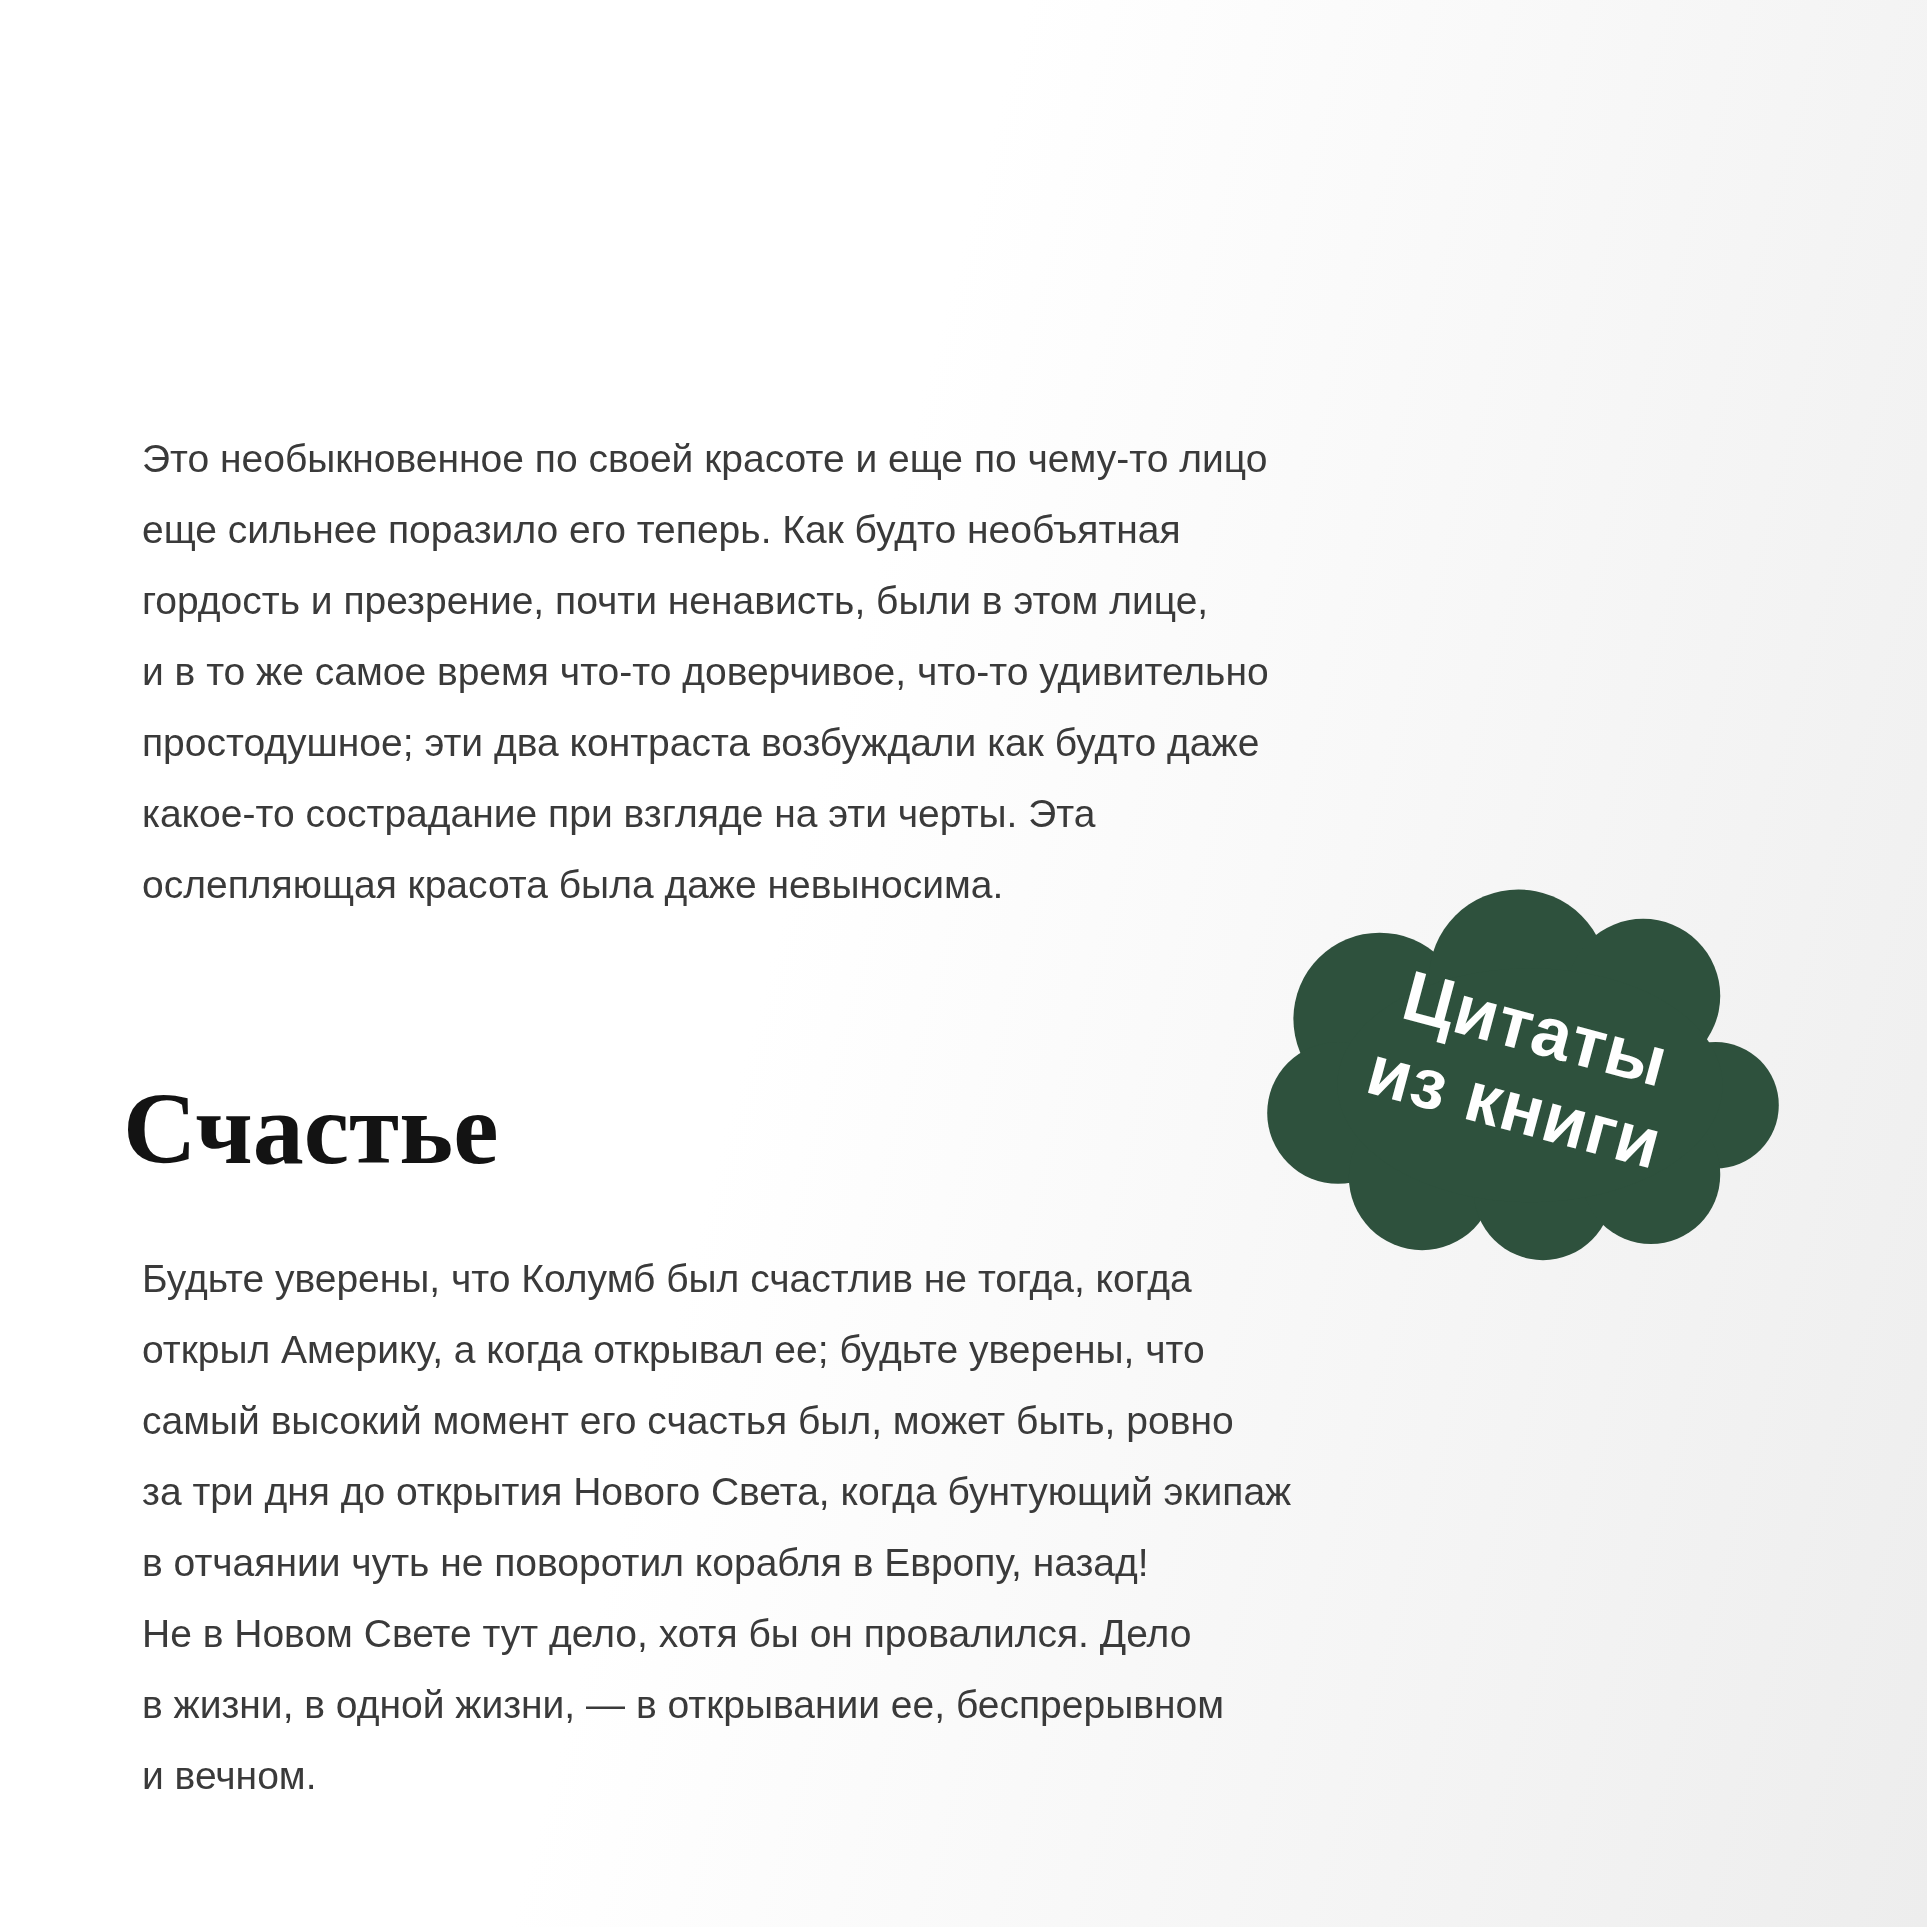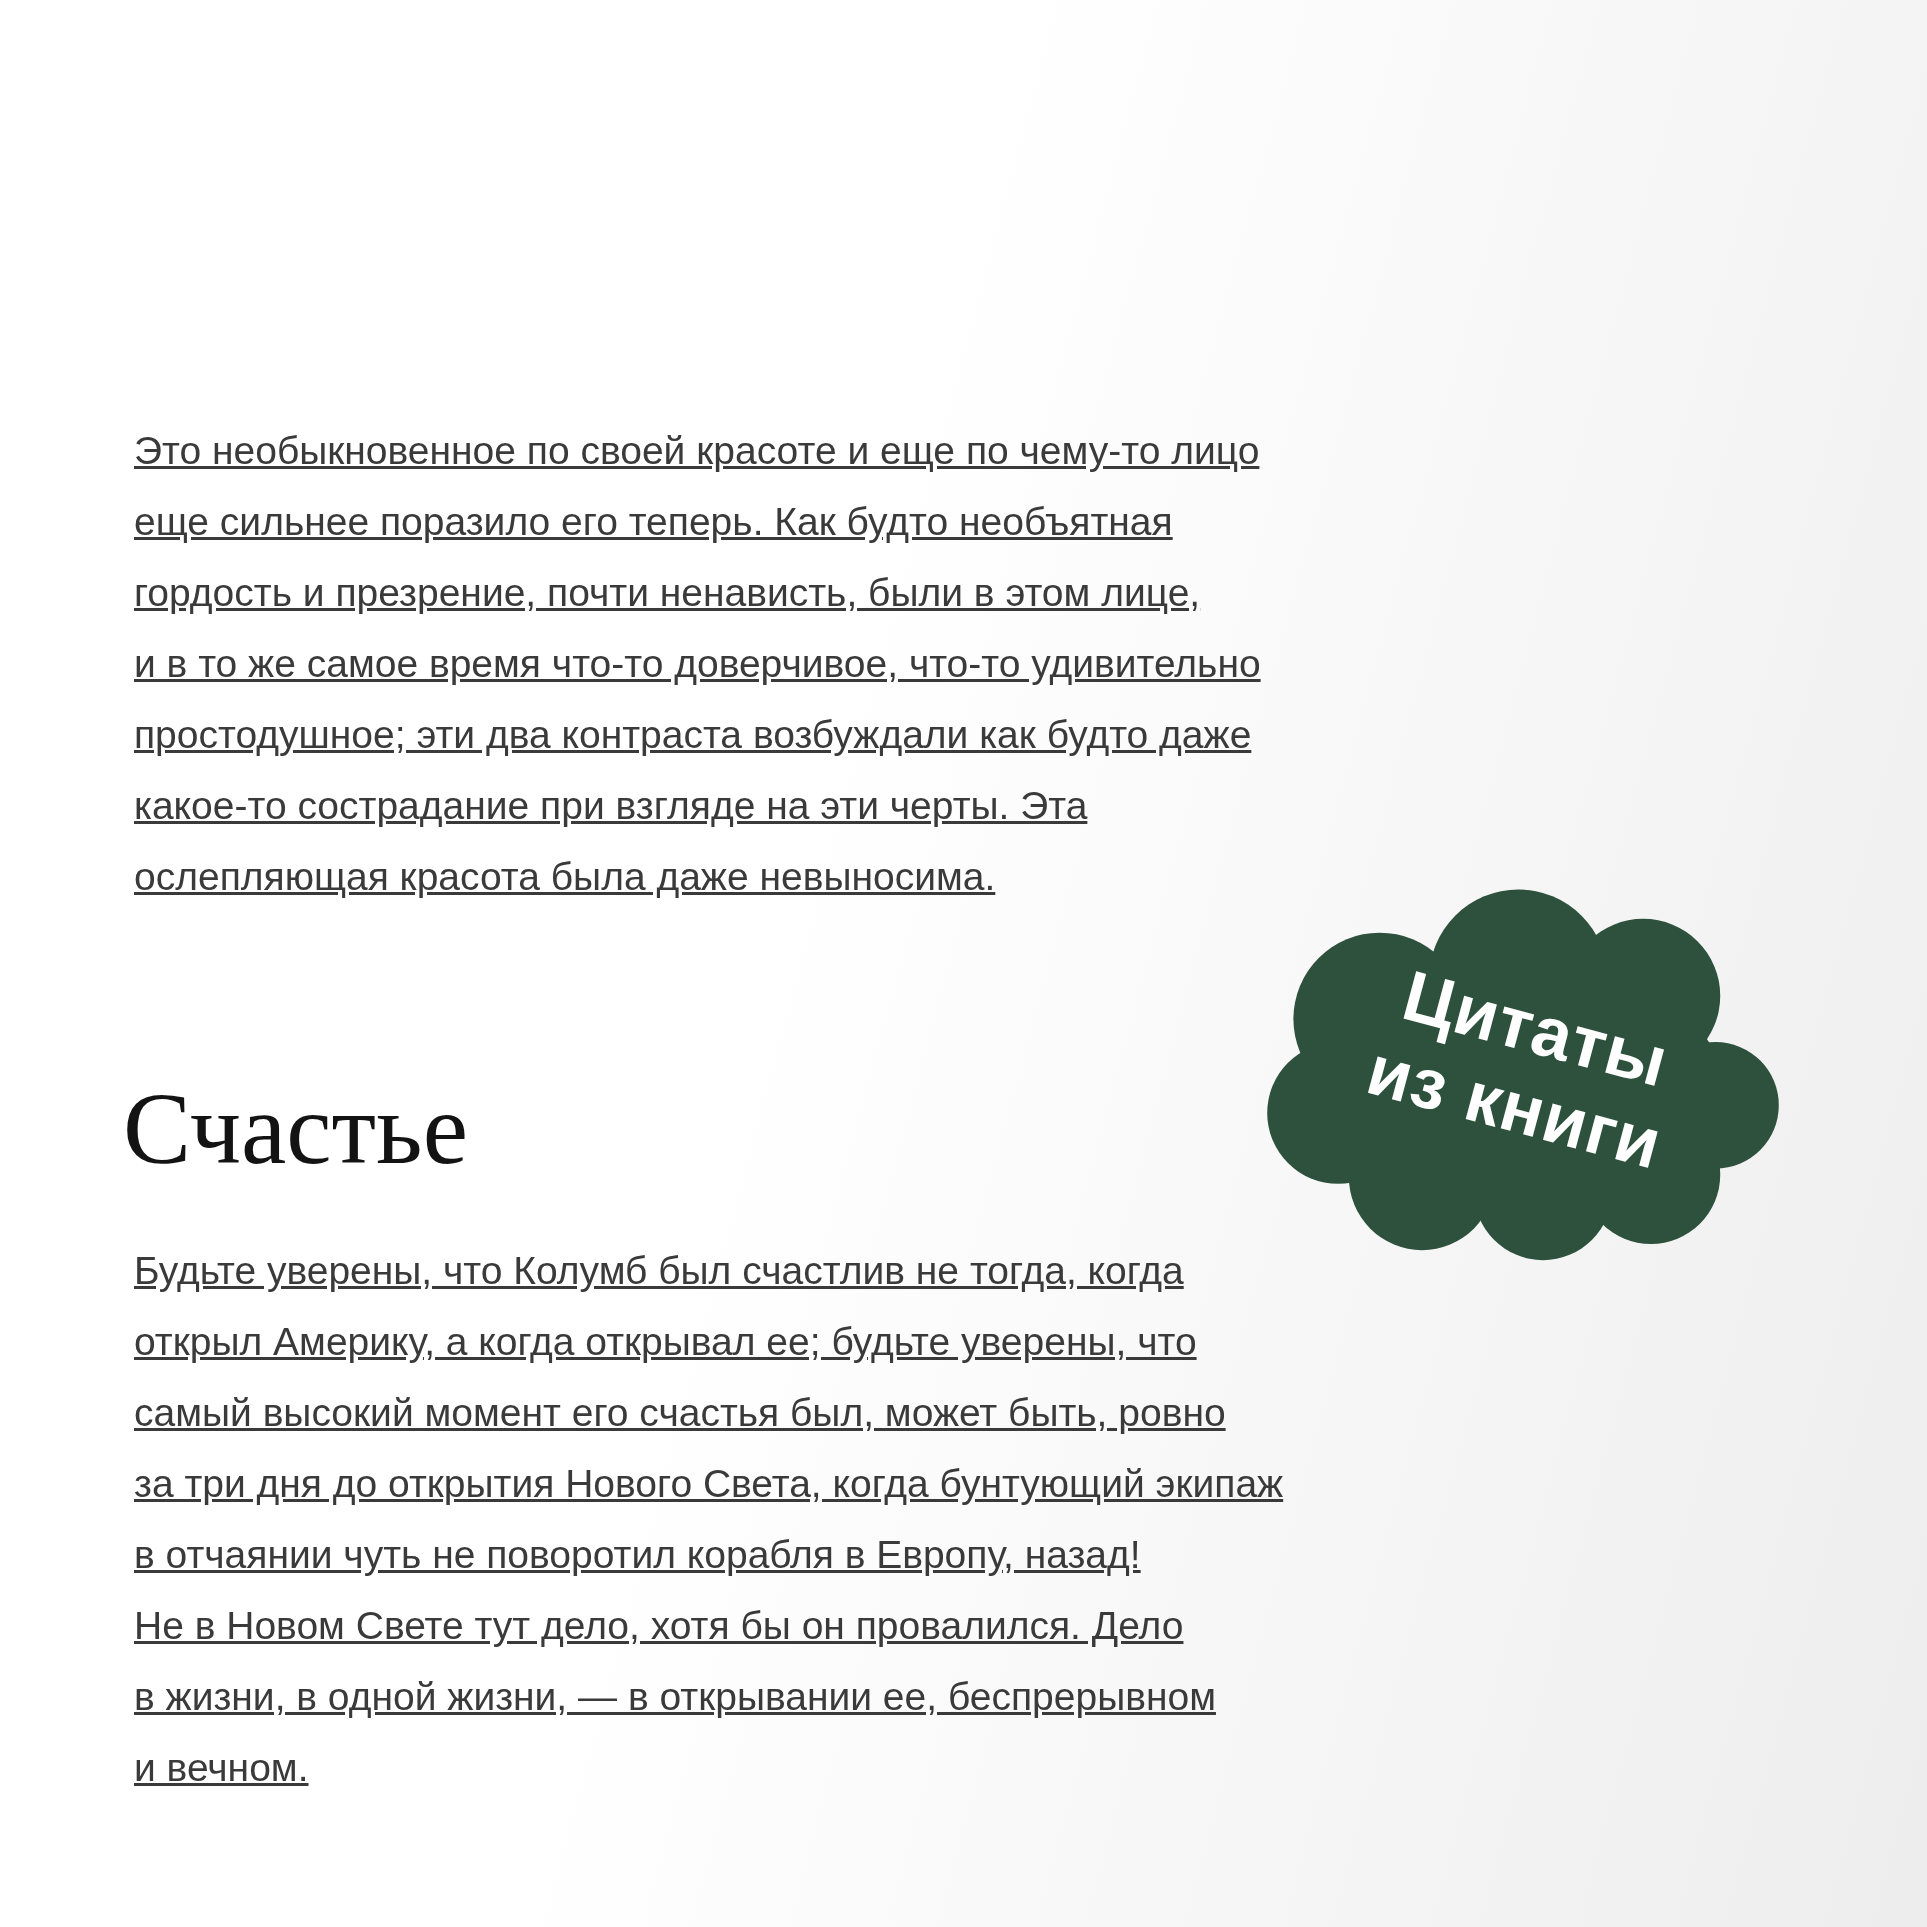--- a/index.html
+++ b/index.html
@@ -19,32 +19,31 @@
     font-weight:bold;
     font-size:99px;line-height:1.17;
     color:#151515;
     background:linear-gradient(90deg,#d8dbab 0%,#e0e2ba 55%,#e3e4c2 100%);
     padding:1.5px 23px 6.2px 14px;
     white-space:nowrap;
   }
   .h2{
     position:absolute;left:123px;top:1073px;margin:0;
     font-family:"Liberation Serif","DejaVu Serif",serif;
-    font-weight:normal;
+    font-weight:bold;
     font-size:102px;line-height:1.1;
     color:#131313;
     white-space:nowrap;
   }
   .quote{
-    position:absolute;left:126px;margin:8px;
+    position:absolute;left:126px;margin:16px;
     width:1171px;
     font-size:39px;line-height:71px;
     color:#3a3a3a;
     white-space:pre-line;
-    text-decoration:underline;
   }
   #quote1{top:407px;}
   #quote2{top:1227px;}
   .badge{
     position:absolute;left:1264px;top:888px;
     width:518px;height:376px;
   }
   .badge svg{position:absolute;left:0;top:0;width:100%;height:100%;}
   .badge-text-wrap{
     position:absolute;left:0;top:0;right:0;bottom:0;

